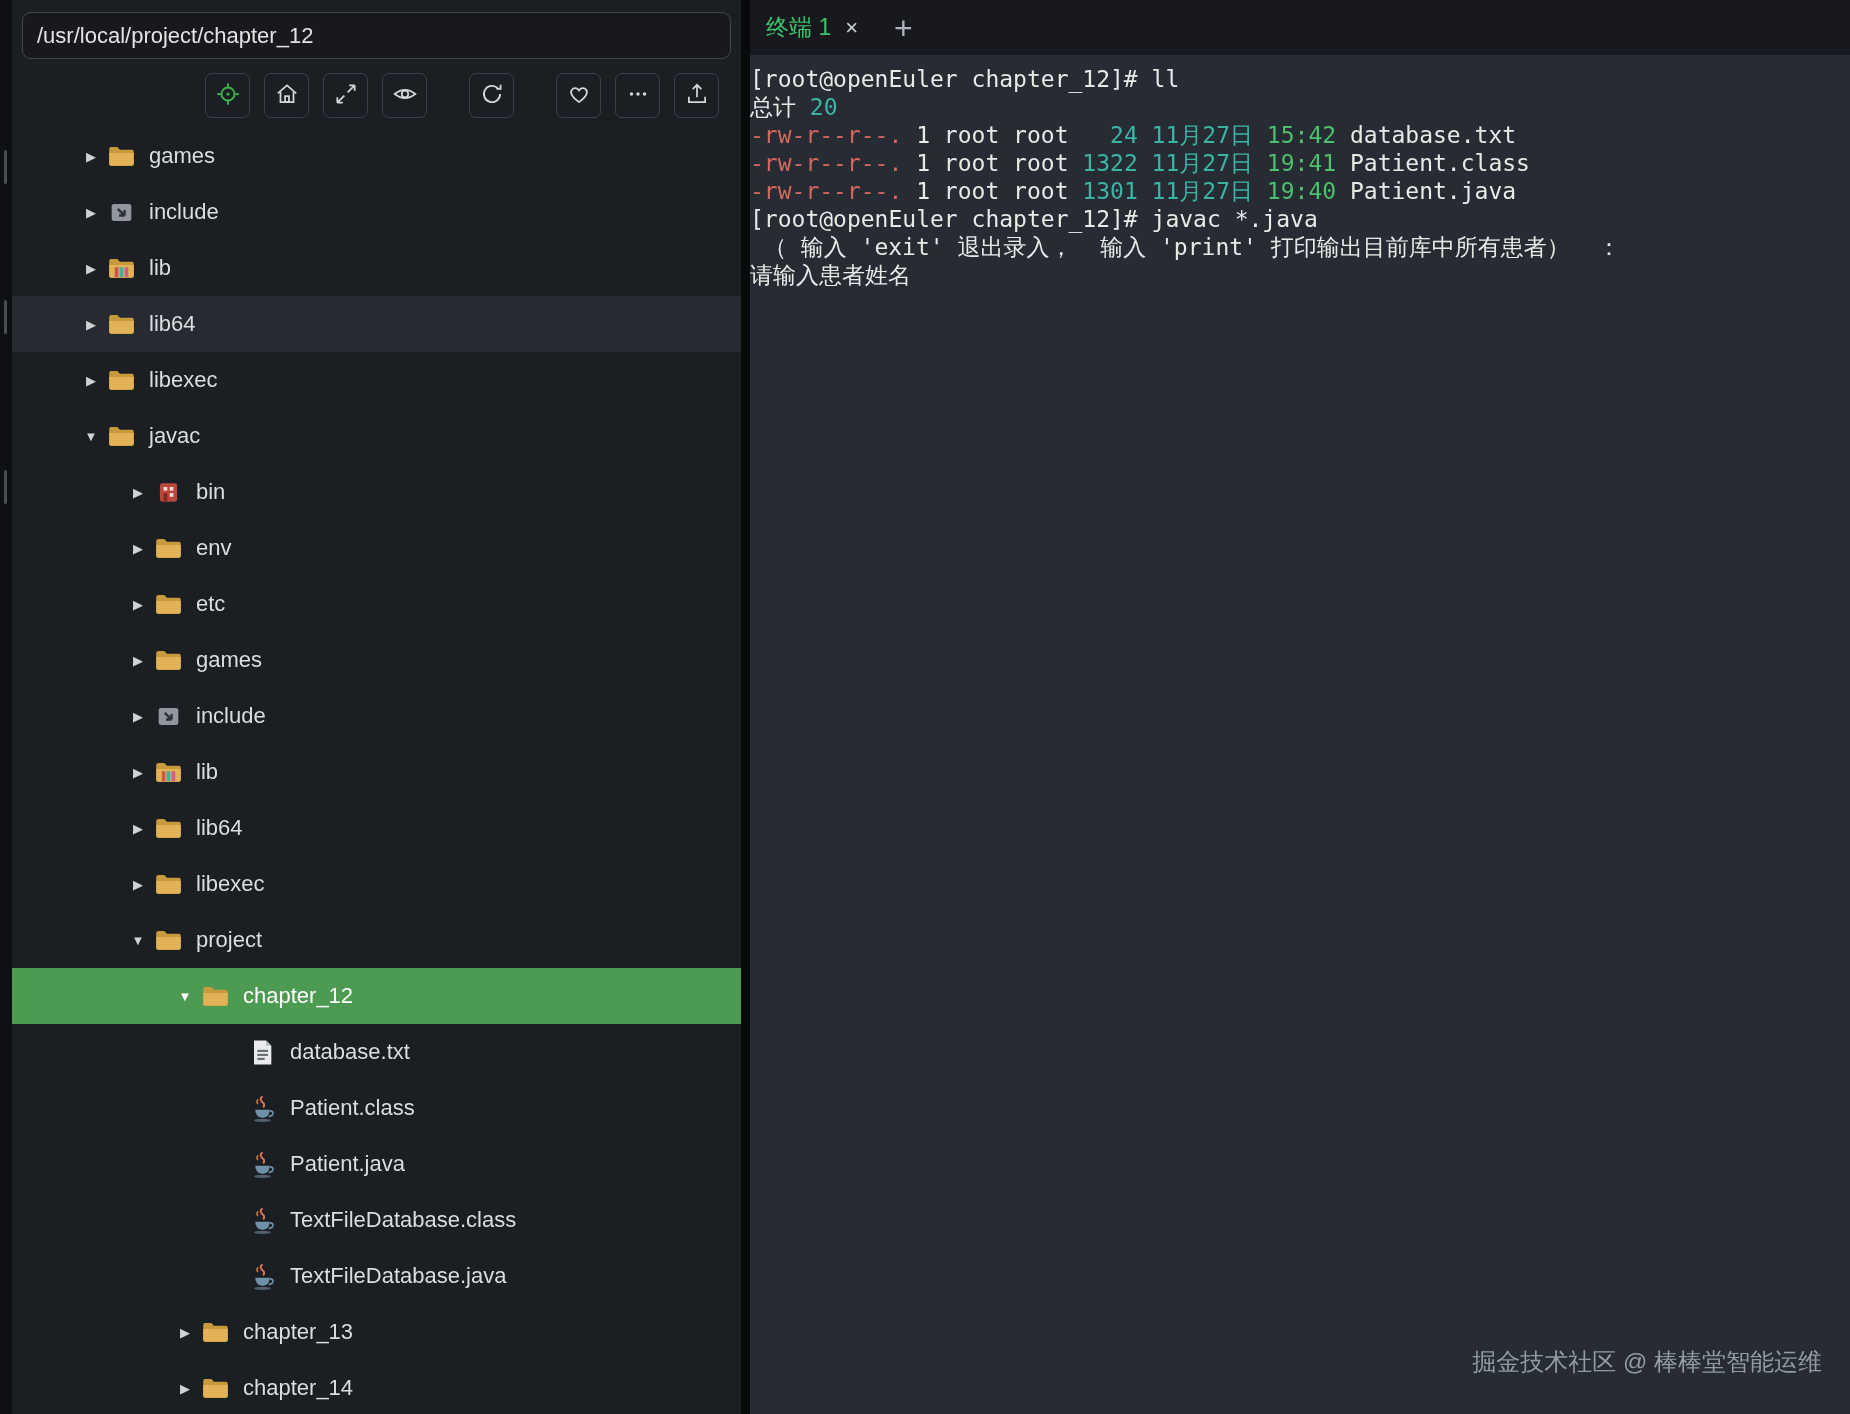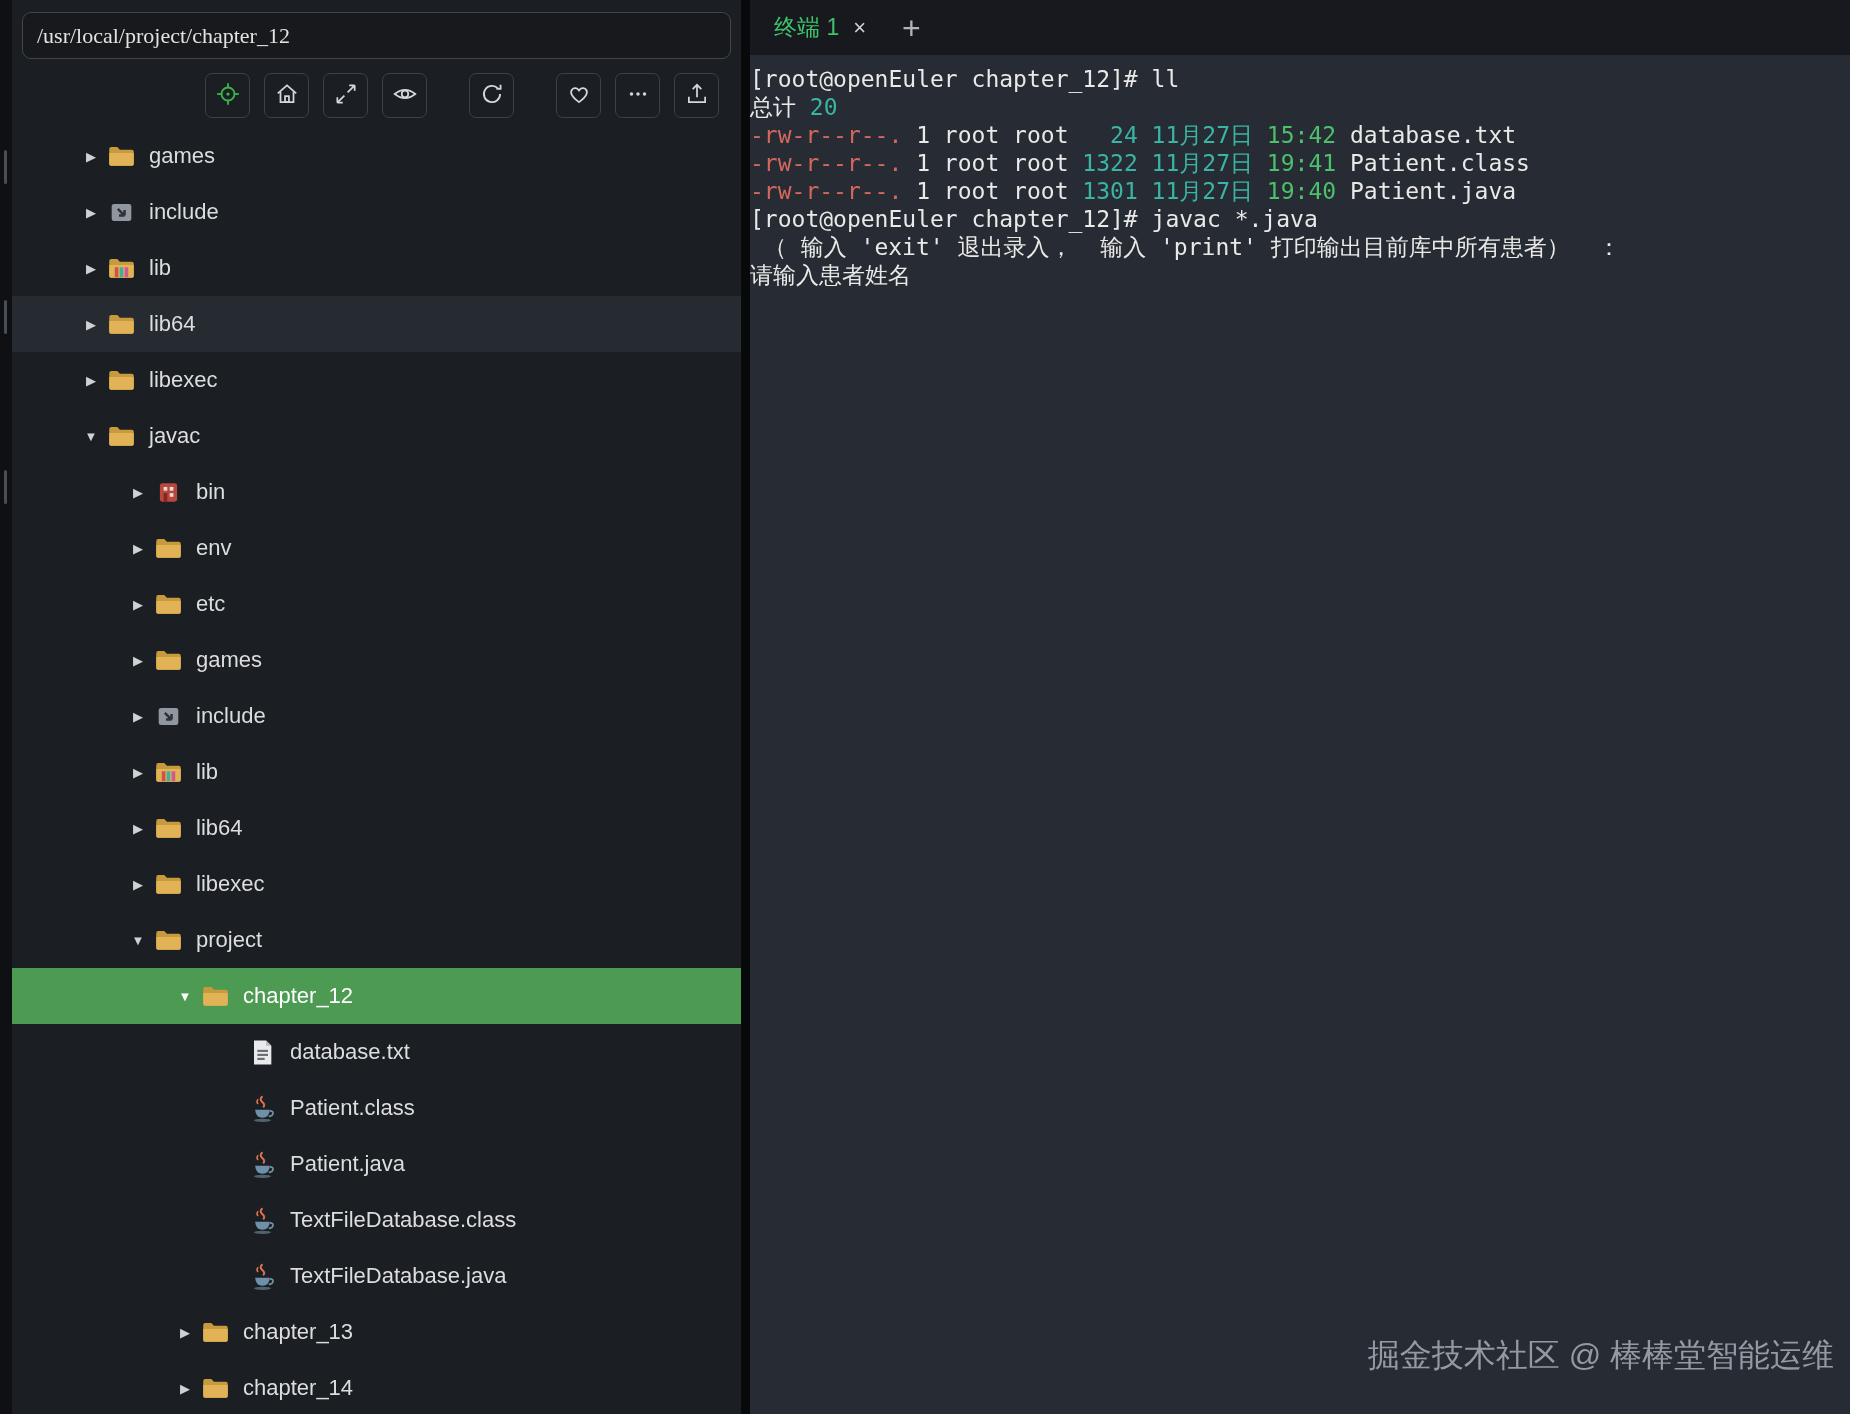--- a/index.html
+++ b/index.html
@@ -1,42 +1,42 @@
 <!DOCTYPE html>
 <html><head>
 <meta charset="utf-8">
 <style>
   *{box-sizing:border-box;margin:0;padding:0}
   html,body{width:1850px;height:1414px;overflow:hidden;background:#101214;font-family:"Liberation Sans",sans-serif}
   .app{display:flex;width:1850px;height:1414px}
   .edge{width:12px;background:#0e1013;position:relative;flex:none}
   .edge .mark{position:absolute;left:4px;width:3px;height:34px;background:#494e54;border-radius:2px}
   .left{width:729px;background:#1b1e23;display:flex;flex-direction:column;flex:none}
-  .pathbar{margin:12px 10px 0 10px;height:47px;background:#17191d;border:1px solid #41464d;border-radius:9px;color:#e3e3e3;font-size:22px;padding:0 14px;width:709px;outline:none;font-family:Liberation Serif, serif}
+  .pathbar{margin:12px 10px 0 10px;height:47px;background:#17191d;border:1px solid #41464d;border-radius:9px;color:#e3e3e3;font-size:22px;padding:0 14px;width:709px;outline:none;font-family:Liberation Sans, sans-serif}
   .toolbar{height:47px;margin-top:13px;display:flex;align-items:center;justify-content:flex-end;padding-right:22px;gap:14px;flex:none}
   .tbtn{width:45px;height:45px;border:1px solid #3c4149;border-radius:7px;background:transparent;display:flex;align-items:center;justify-content:center;cursor:pointer;flex:none}
   .tbtn.gapL{margin-left:28px}
   .tree{margin-top:9px;flex:1;overflow:hidden}
   .tree-row{height:56px;display:flex;align-items:center;color:#dcdddf;font-size:22px;cursor:pointer}
   .tree-row.hover{background:#262b31}
   .tree-row.selected{background:#4d9b52;color:#ffffff}
   .arrow{width:30px;text-align:center;font-size:13px;color:#cfd1d4;flex:none}
   .tree-row.selected .arrow{color:#ffffff}
   .tree-icon{width:30px;flex:none;display:flex;align-items:center;justify-content:center;margin-right:13px}
   .divider{width:9px;background:#08090b;flex:none}
   .term{flex:1;background:#272c34;display:flex;flex-direction:column;position:relative}
-  .tabbar{height:55px;background:#17191e;display:flex;align-items:center;padding-left:12px;flex:none}
+  .tabbar{height:55px;background:#17191e;display:flex;align-items:center;padding-left:4px;flex:none}
   .tab{display:flex;align-items:center;gap:14px;padding:0 12px;height:100%}
   .tab-label{color:#3ec36a;font-size:23px}
   .tab-close{color:#cfd2d5;font-size:22px;cursor:pointer;background:none;border:none;font-family:inherit}
   .newtab{color:#aeb4ba;font-size:32px;margin-left:24px;cursor:pointer;background:none;border:none;line-height:1}
   .tout{padding:10px 0;font-family:"DejaVu Sans Mono",monospace;font-size:23px;line-height:28px}
   .tline{white-space:pre}
   .c-fg{color:#e9e9e7}.c-perm{color:#d4685c}.c-num{color:#3ab5a5}.c-time{color:#4cc06a}
-  .watermark{position:absolute;right:16px;bottom:36px;color:#939aa2;font-size:32px}
+  .watermark{position:absolute;right:28px;bottom:36px;color:#939aa2;font-size:24px}
 </style>
 </head>
 <body>
 
 <div class="app">
 
   <div class="edge">
     <div class="mark" style="top:150px"></div>
     <div class="mark" style="top:300px"></div>
     <div class="mark" style="top:470px"></div>

